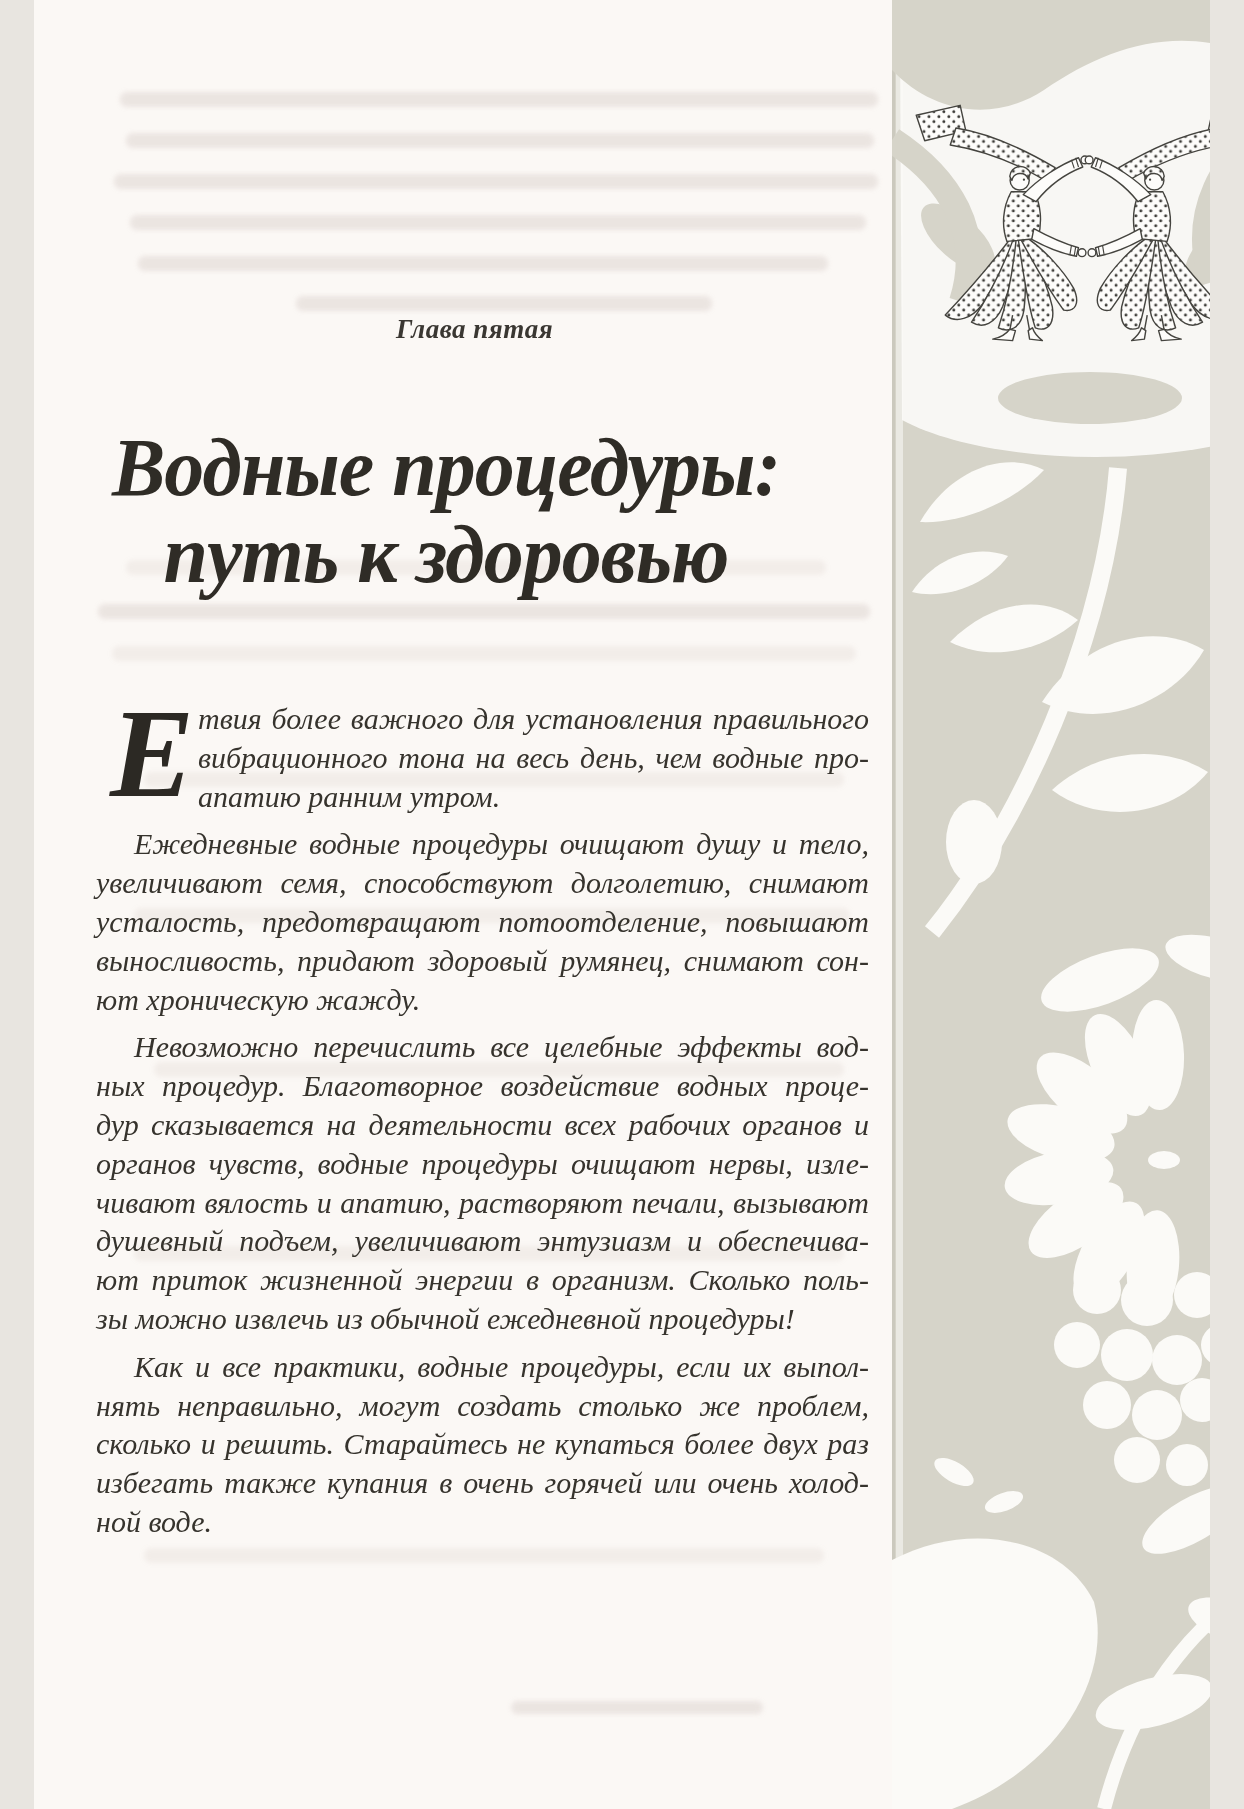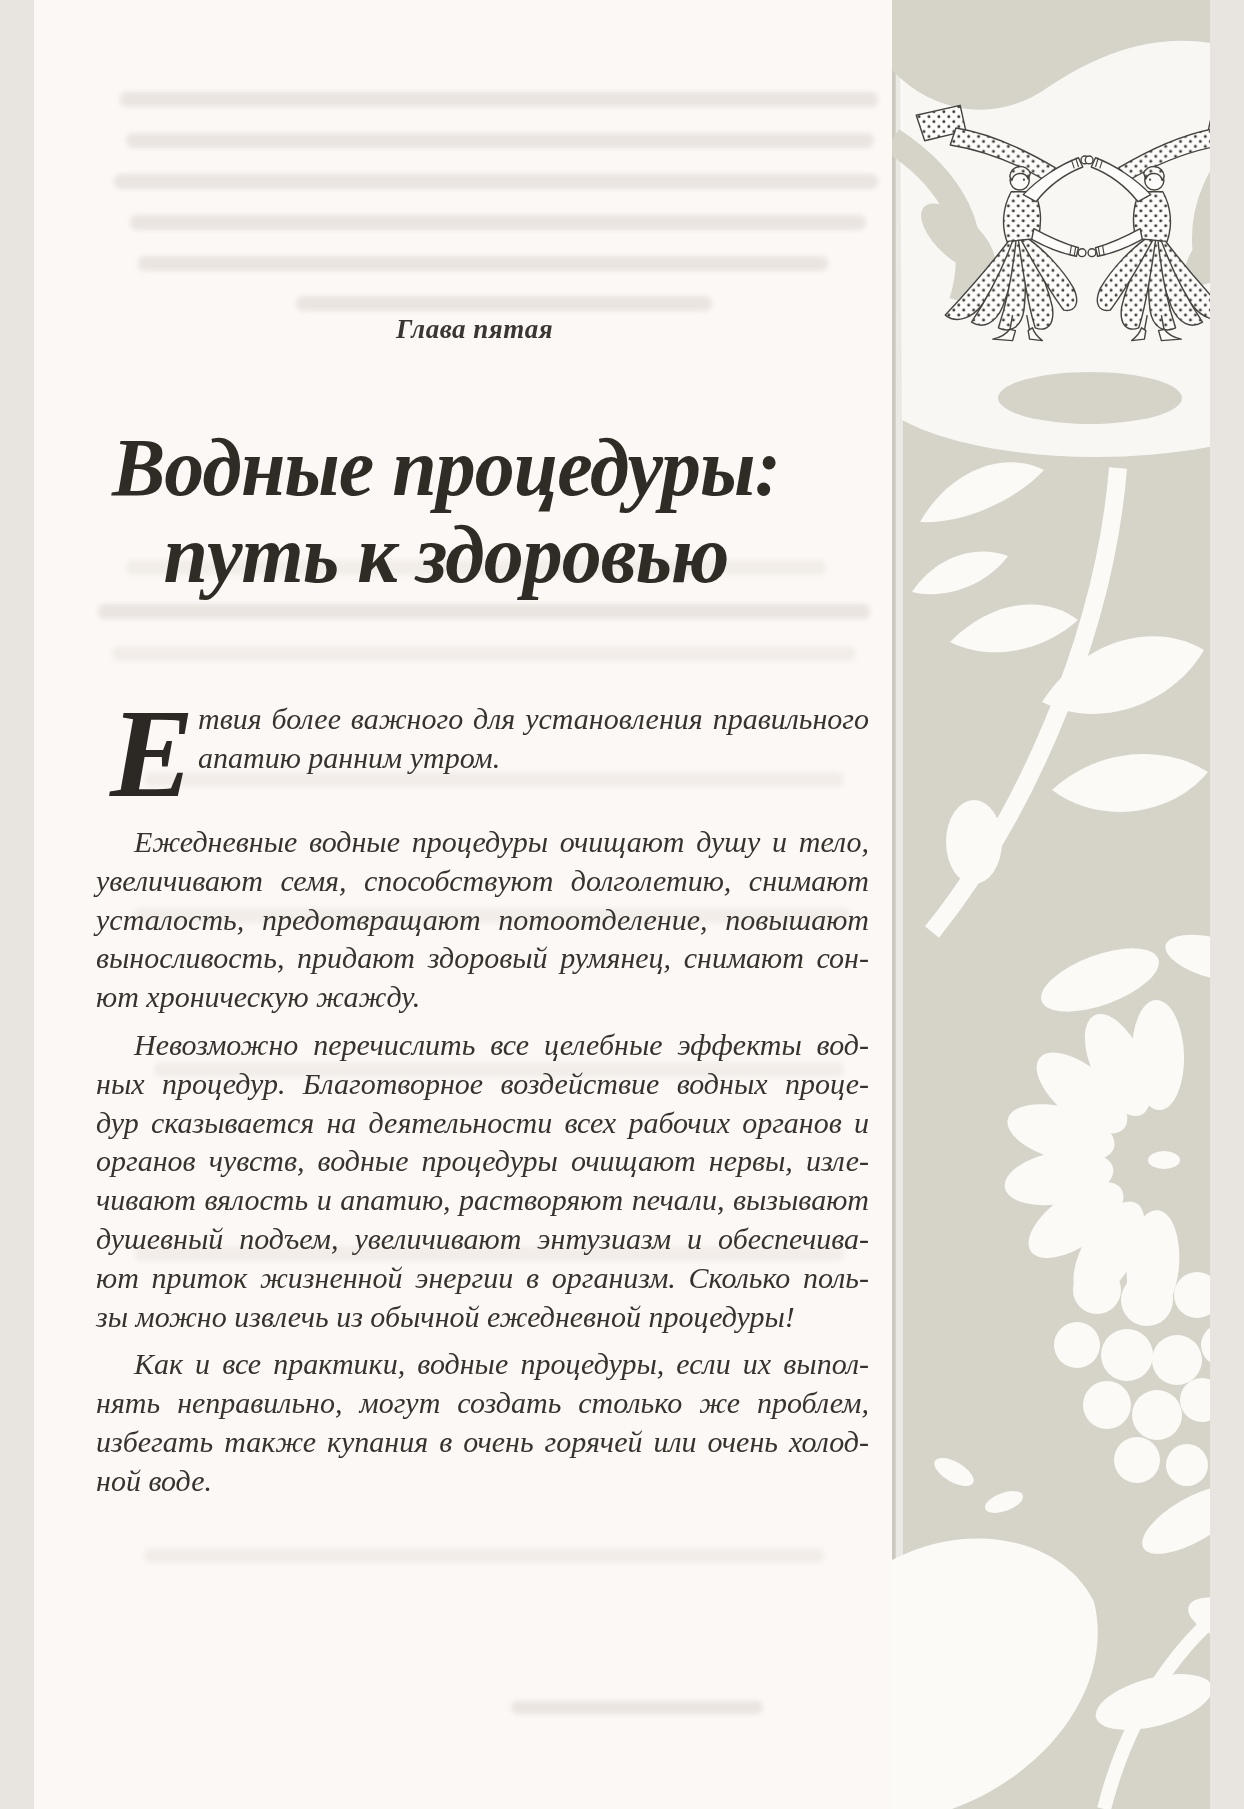--- a/index.html
+++ b/index.html
@@ -86,20 +86,21 @@
 
   <div class="title">
     <div>Водные процедуры:</div>
     <div>путь к здоровью</div>
   </div>
 
   <div class="body-col">
       <div class="para">
         <span class="dropcap">Е</span>
         <div class="pline">твия более важного для установления правильного</div>
+        <div class="pline">вибрационного тона на весь день, чем водные про-</div>
         <div class="pline last">апатию ранним утром.</div>
       </div>
       <div class="para">
         <div class="pline ind">Ежедневные водные процедуры очищают душу и тело,</div>
         <div class="pline">увеличивают семя, способствуют долголетию, снимают</div>
         <div class="pline">усталость, предотвращают потоотделение, повышают</div>
         <div class="pline">выносливость, придают здоровый румянец, снимают сон-</div>
         <div class="pline last">ют хроническую жажду.</div>
       </div>
       <div class="para">
@@ -108,20 +109,21 @@
         <div class="pline">дур сказывается на деятельности всех рабочих органов и</div>
         <div class="pline">органов чувств, водные процедуры очищают нервы, изле-</div>
         <div class="pline">чивают вялость и апатию, растворяют печали, вызывают</div>
         <div class="pline">душевный подъем, увеличивают энтузиазм и обеспечива-</div>
         <div class="pline">ют приток жизненной энергии в организм. Сколько поль-</div>
         <div class="pline last">зы можно извлечь из обычной ежедневной процедуры!</div>
       </div>
       <div class="para">
         <div class="pline ind">Как и все практики, водные процедуры, если их выпол-</div>
         <div class="pline">нять неправильно, могут создать столько же проблем,</div>
+        <div class="pline">сколько и решить. Старайтесь не купаться более двух раз</div>
         <div class="pline">избегать также купания в очень горячей или очень холод-</div>
         <div class="pline last">ной воде.</div>
       </div>
     </div>
 
   <div class="band">
     <svg viewBox="0 0 386 1809" preserveAspectRatio="none" aria-hidden="true">
       <rect x="0" y="0" width="386" height="1809" fill="var(--band-bg)"></rect>
       <rect x="4" y="0" width="7" height="1809" fill="var(--band-shape)" opacity="0.55"></rect>
       <rect x="0" y="0" width="3" height="1809" fill="#c6c4b9" opacity="0.7"></rect>

